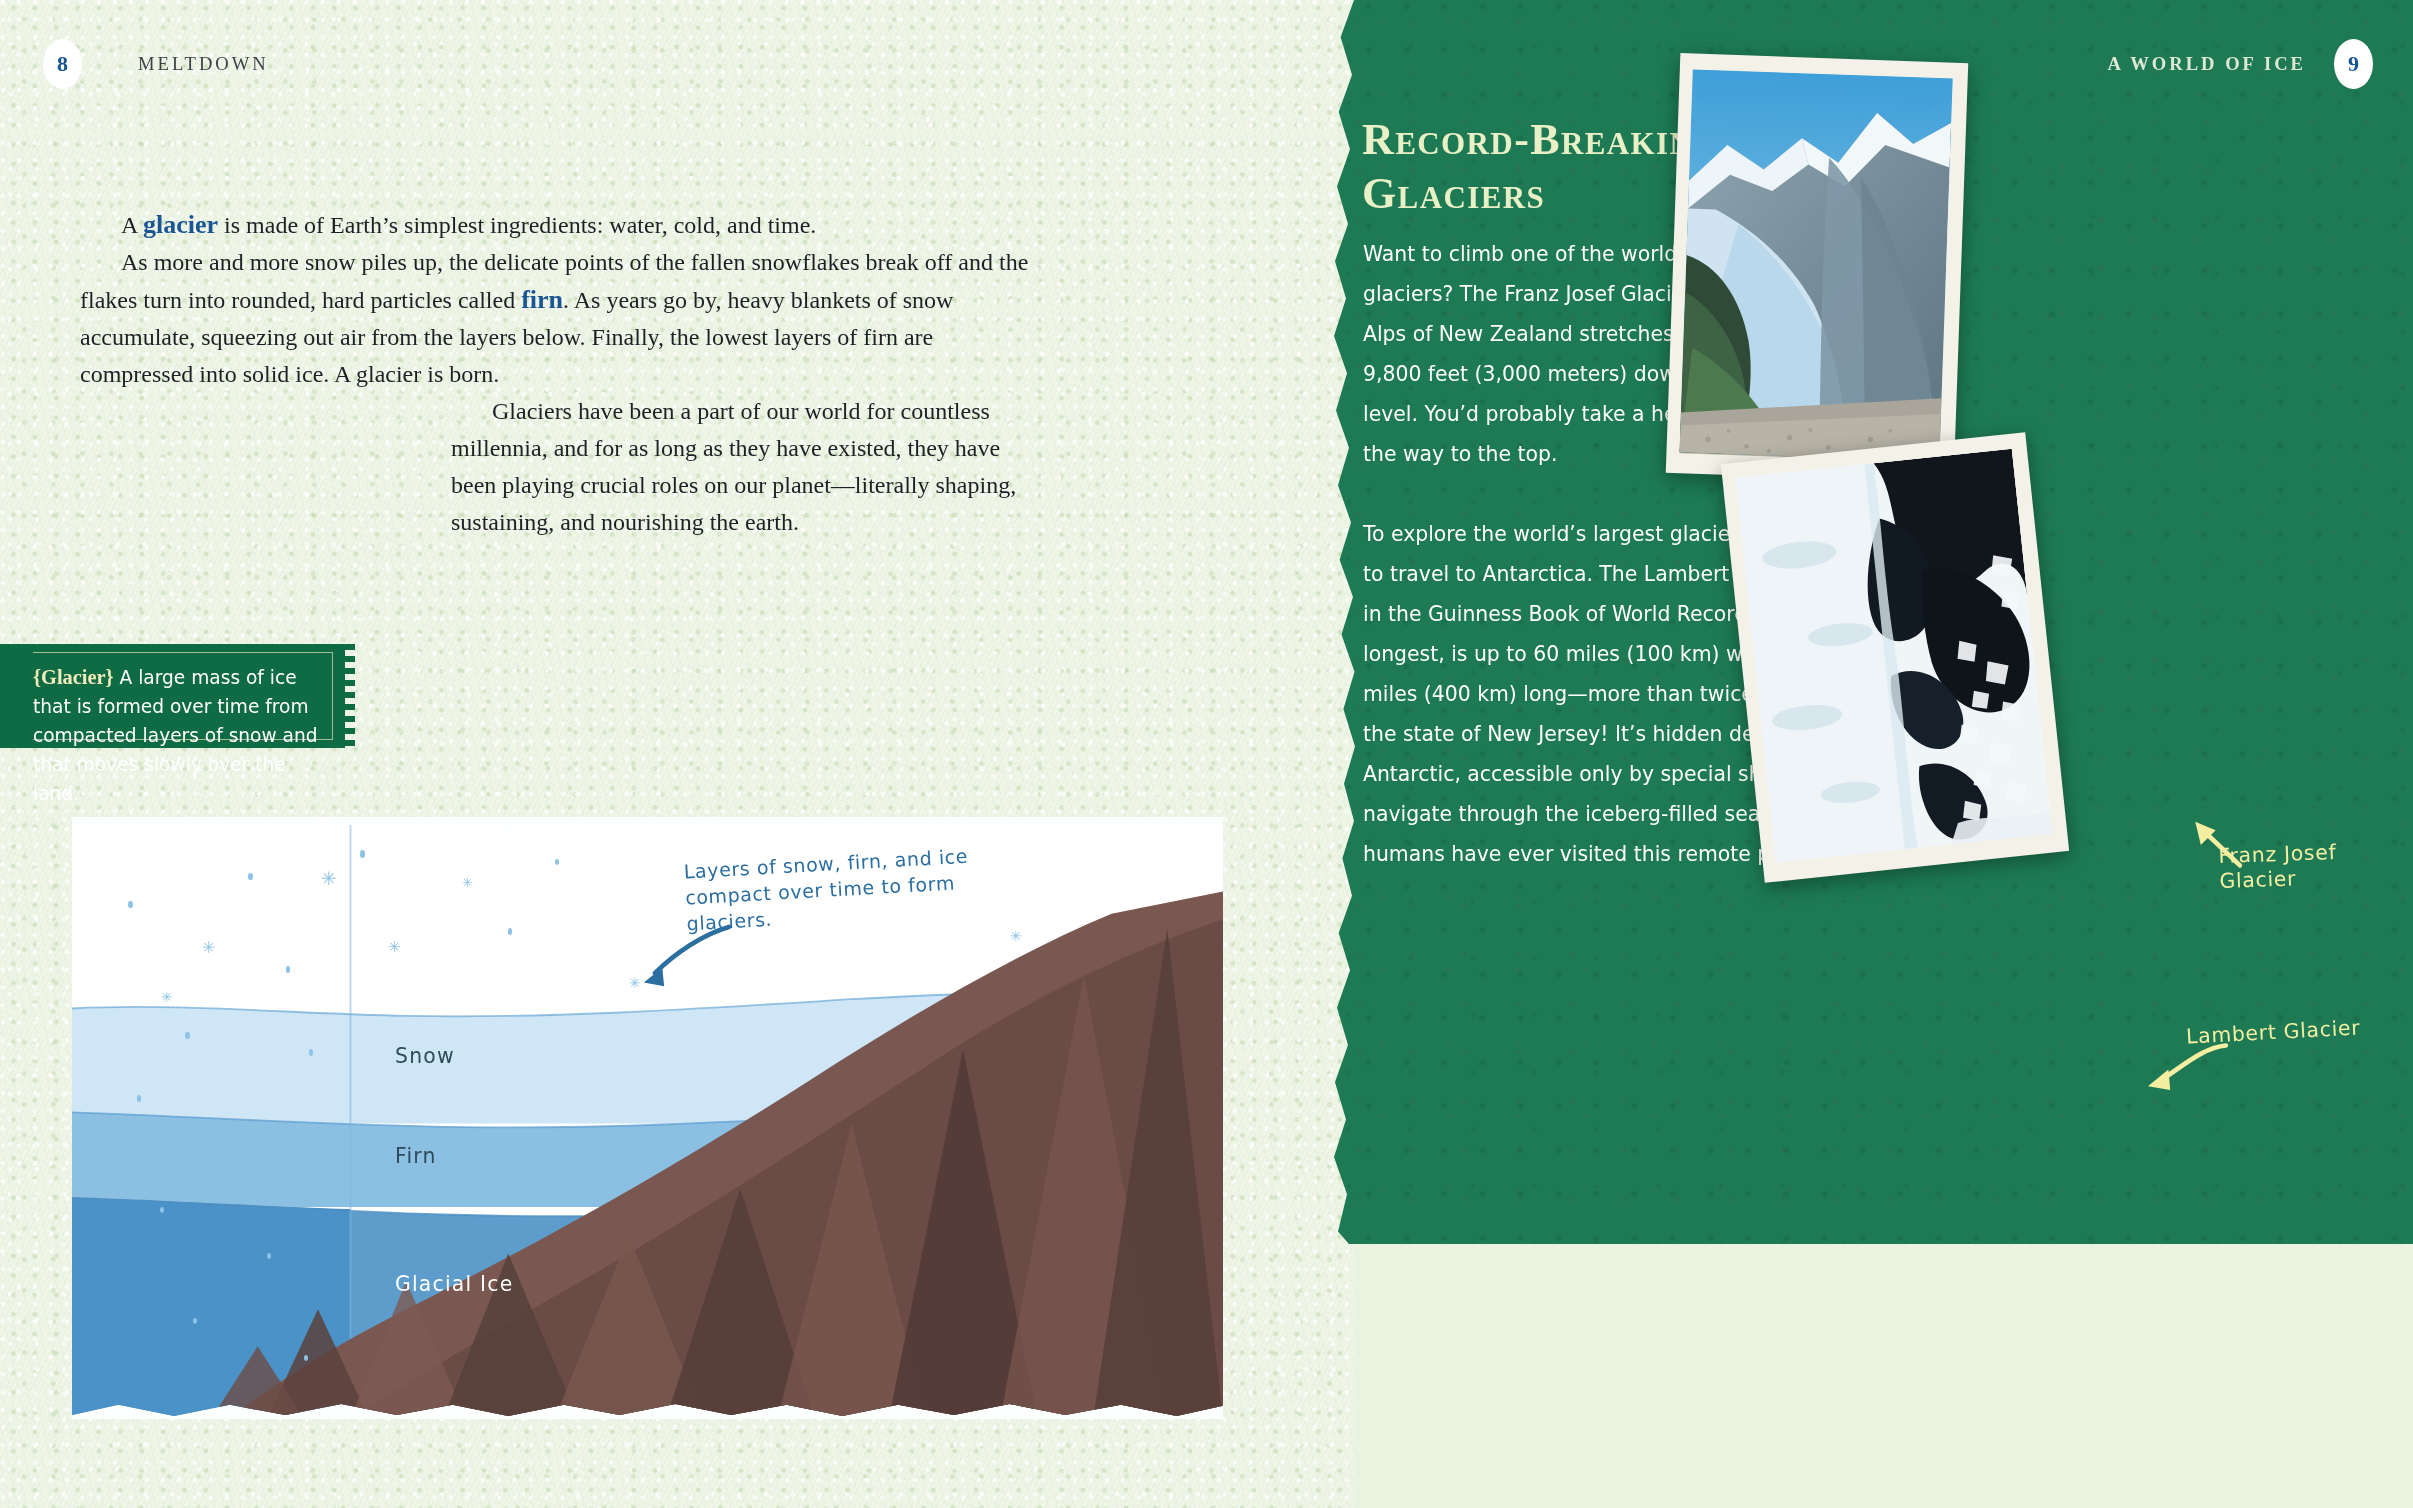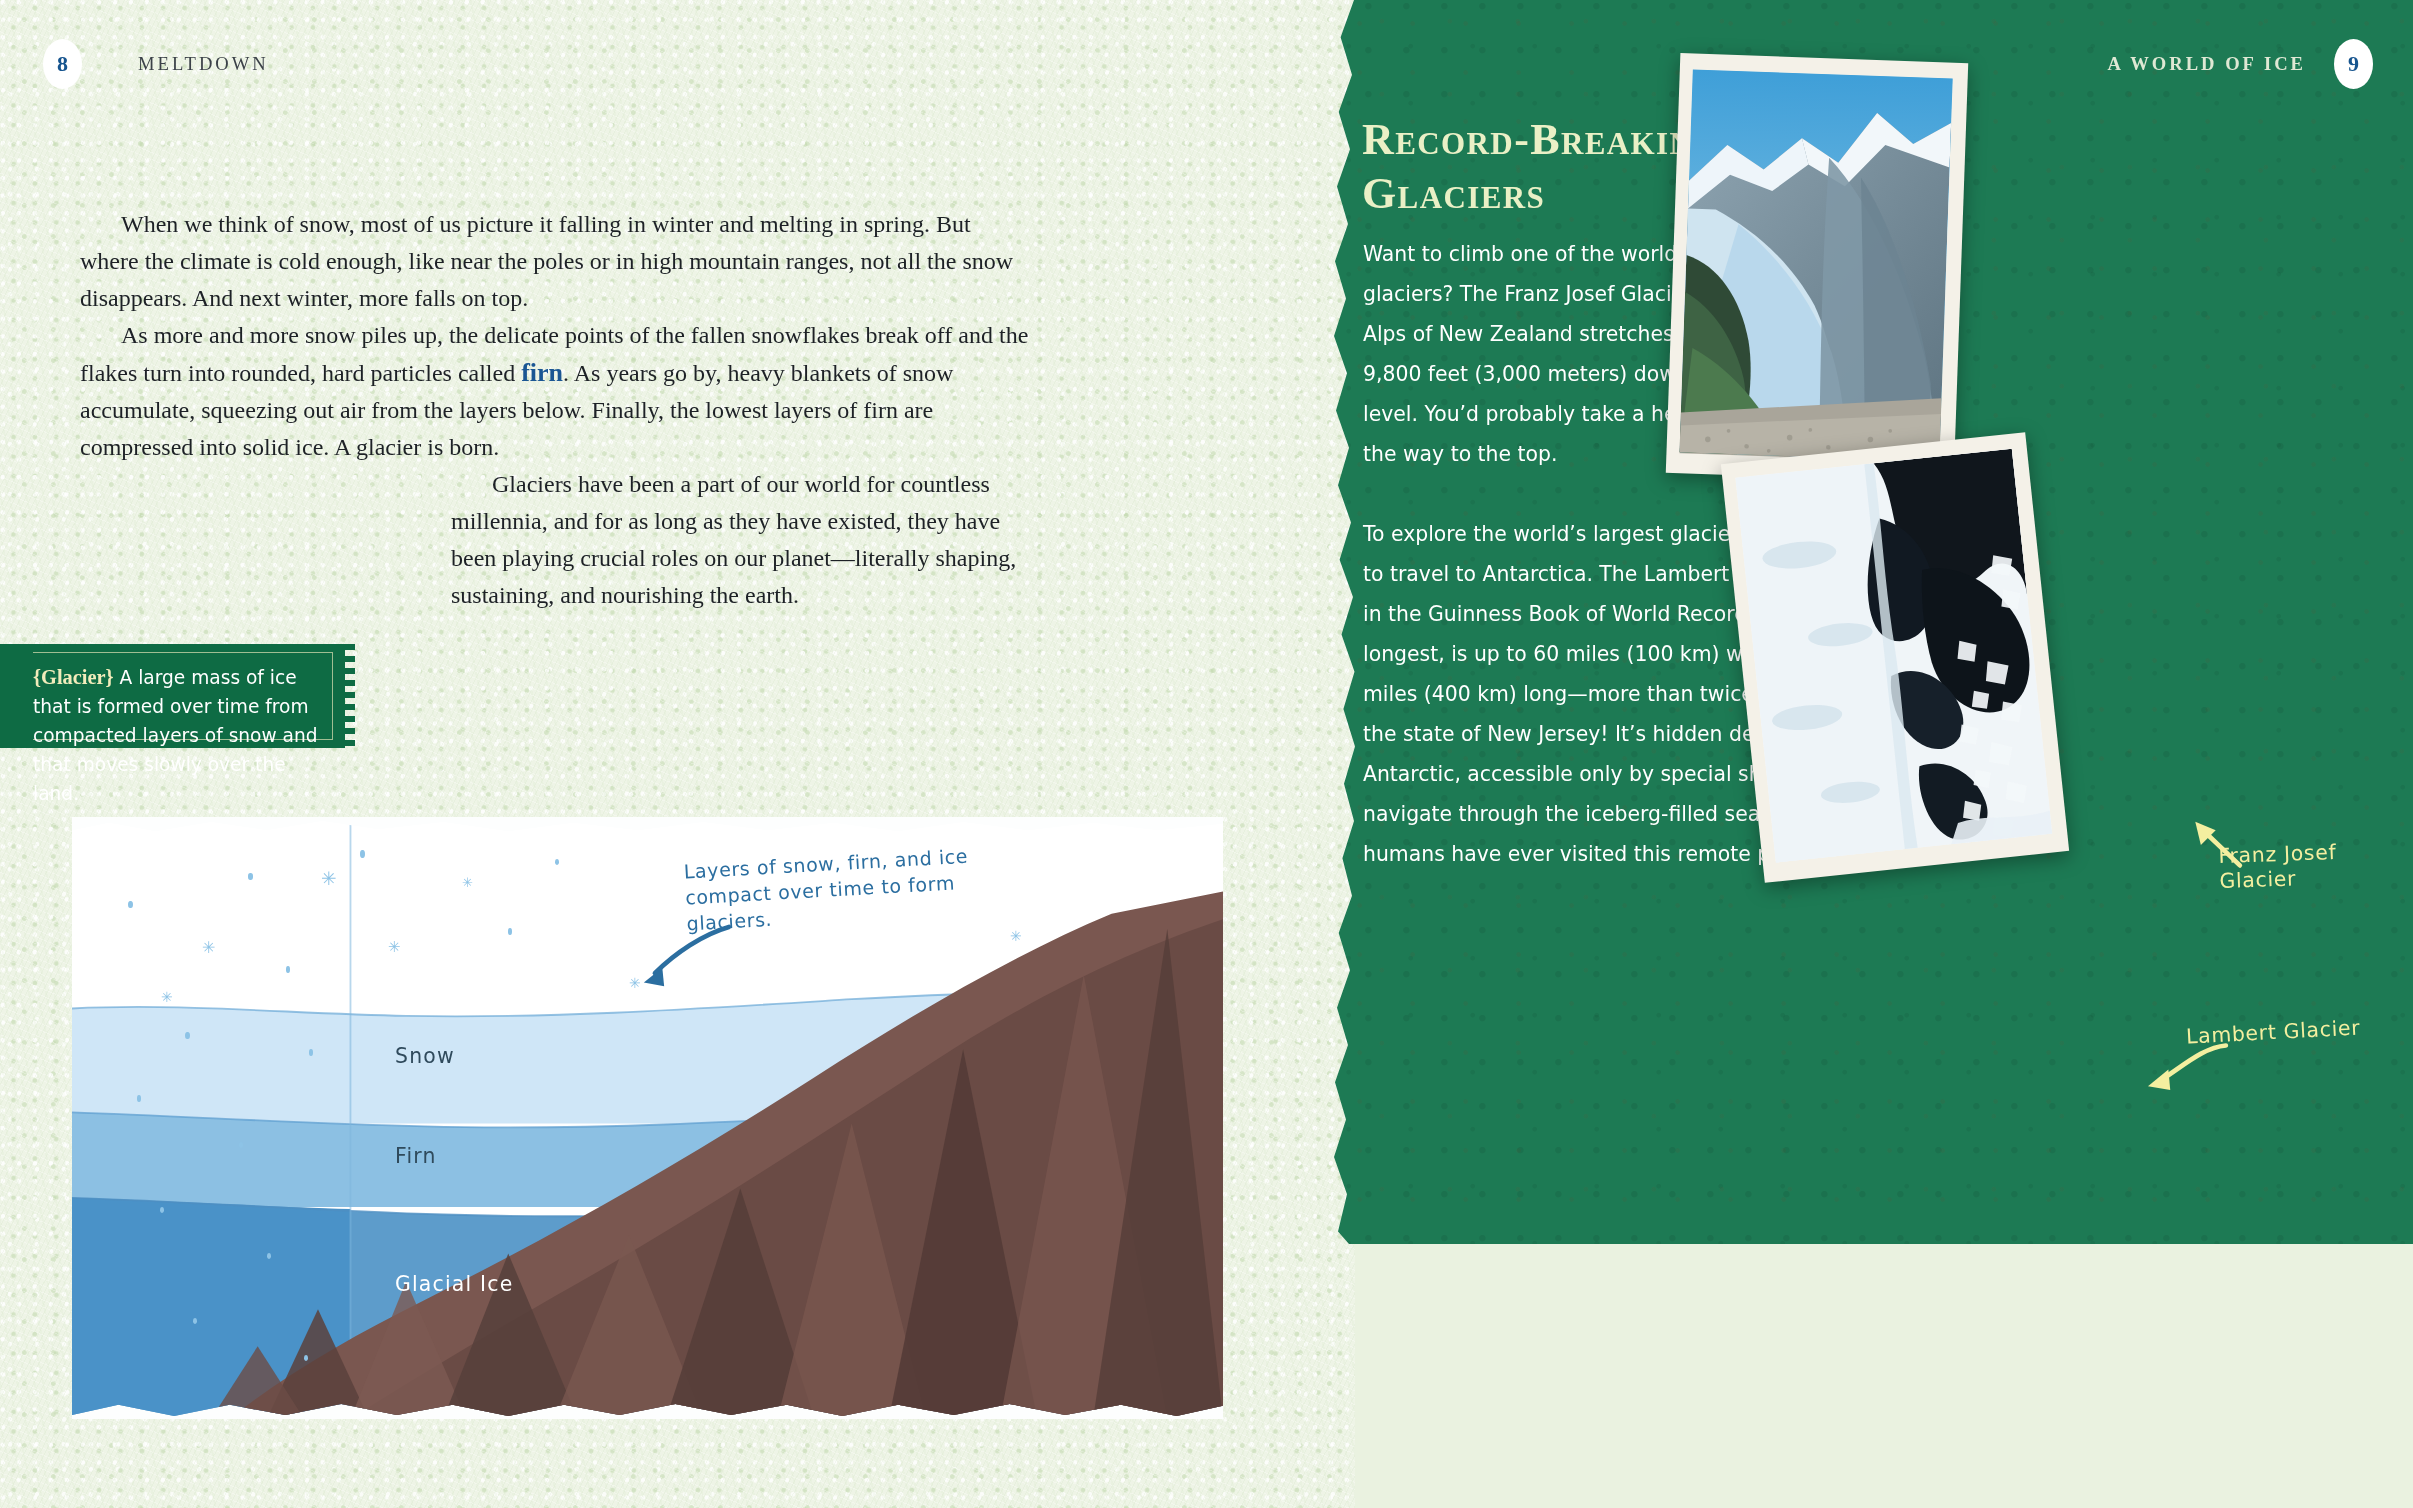--- a/index.html
+++ b/index.html
@@ -164,21 +164,21 @@
   <div class="page-left">
     <div class="paper-noise"></div>
 
     <div class="folio-left">
       <div class="folio-num">8</div>
       <div class="folio-label">MELTDOWN</div>
     </div>
 
 
     <div class="bodycol">
-      <p>When we think of snow, most of us picture it falling in winter and melting in spring. But where the climate is cold enough, like near the poles or in high mountain ranges, not all the snow disappears. And next winter, more falls on top.</p>
+      <p>A <span class="kw">glacier</span> is made of Earth’s simplest ingredients: water, cold, and time.</p>
       <p>As more and more snow piles up, the delicate points of the fallen snowflakes break off and the flakes turn into rounded, hard particles called <span class="kw">firn</span>. As years go by, heavy blankets of snow accumulate, squeezing out air from the layers below. Finally, the lowest layers of firn are compressed into solid ice. A glacier is born.</p>
       <p><span class="gloss-float"></span>Glaciers have been a part of our world for countless millennia, and for as long as they have existed, they have been playing crucial roles on our planet—literally shaping, sustaining, and nourishing the earth.</p>
     </div>
 
     <div class="gloss">
       <div class="gloss-inner"></div>
       <div class="gloss-text">
         <span class="gloss-term">{Glacier}</span>
         <span>A large mass of ice that is formed over time from compacted layers of snow and that moves slowly over the land.</span>
       </div>

